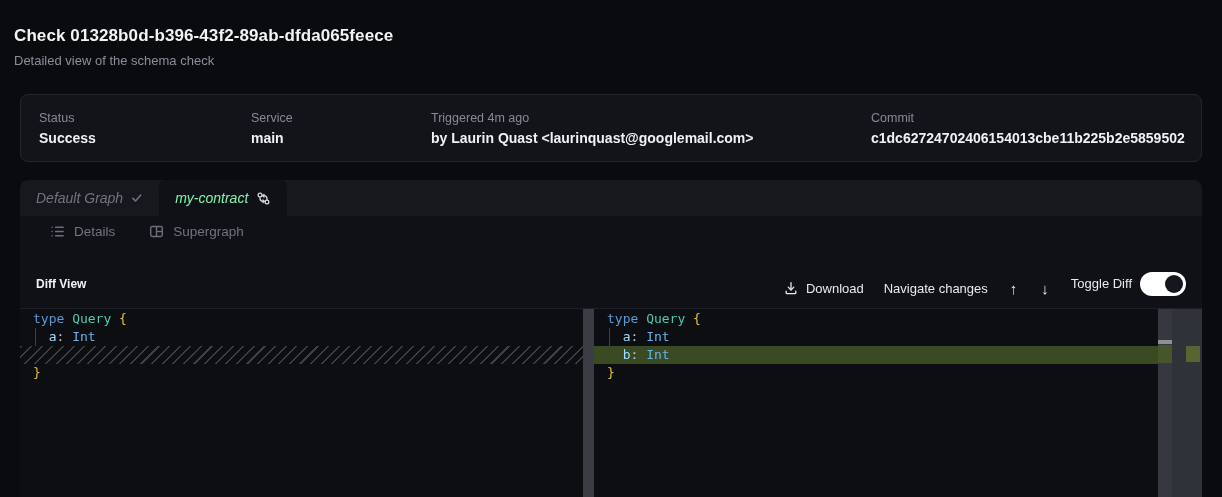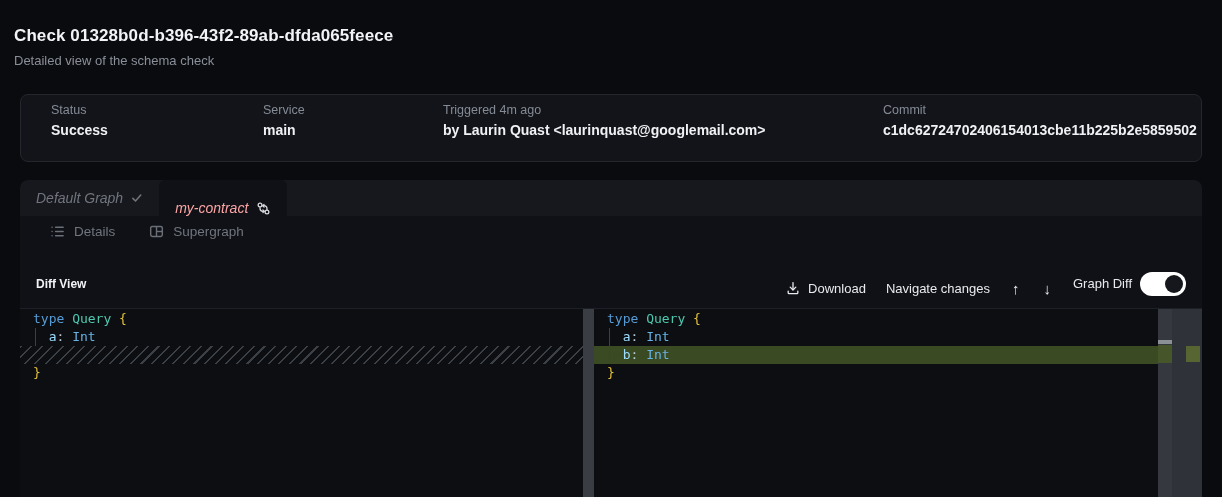--- a/index.html
+++ b/index.html
@@ -8,32 +8,32 @@
   svg { display:block; }
 
   
   .page-header { position:absolute; left:14px; top:26px; }
   .page-title { font-size:17px; font-weight:700; color:#f2f3f5; letter-spacing:.1px; }
   .page-subtitle { margin-top:7px; font-size:13px; color:#8a8f99; }
 
   
   .meta-card { position:absolute; left:20px; top:94px; width:1182px; height:68px;
     background:#12141a; border:1px solid #23262d; border-radius:8px; }
-  .meta-col { position:absolute; top:8px;margin-left:12px; }
+  .meta-col { position:absolute; top:16px; }
   .meta-label { font-size:12.5px; color:#858b95; }
   .meta-value { margin-top:5px; font-size:14px; font-weight:600; color:#f0f1f3; }
   .col-status { left:18px; } .col-service { left:230px; } .col-triggered { left:410px; } .col-commit { left:850px; }
 
   
   .main { position:absolute; left:20px; top:180px; width:1182px; height:317px;
     border-radius:8px 8px 0 0; overflow:hidden; background:#0f1116; }
 
   .graph-tabs { height:36px; background:#17181d; display:flex; align-items:stretch; border-radius:8px 8px 0 0;font-style:italic; }
   .graph-tab { display:flex; align-items:center; gap:8px; padding:0 16px; font-size:14px; color:#70757e; cursor:pointer; }
-  .graph-tab.active { background:#0f1116; color:#fca5a5; border-radius:6px 6px 0 0;align-items:flex-end; }
+  .graph-tab.active { background:#0f1116; color:#86efac; border-radius:6px 6px 0 0; }
 
   .view-tabs { height:43px; display:flex; align-items:flex-start; padding-left:16px; gap:6px; }
   .view-tab { display:flex; align-items:center; gap:9px; padding:7px 13px; border-radius:8px;
     font-size:13.5px; color:#70757e; border:1px solid transparent; cursor:pointer; }
   .view-tab.active { color:#f0f1f3; border-color:#2a3246; background:#0d0f14; }
   .view-tab .ticon { opacity:.95; }
 
   .diff-header { height:50px; display:flex; align-items:center; justify-content:space-between;
     padding:0 16px; border-bottom:1px solid #1d2027; }
   .diff-title { font-size:12px; font-weight:700; color:#f2f3f5; }
@@ -153,21 +153,21 @@
             </svg>
         </span>
         <span>Download</span>
       </div>
       <div class="ctl">
         <span>Navigate changes</span>
       </div>
       <span class="nav-arrow"><span>↑</span></span>
       <span class="nav-arrow"><span>↓</span></span>
       <div class="ctl">
-        <span>Graph Diff</span>
+        <span>Toggle Diff</span>
         <div class="switch">
           <div class="knob"></div>
         </div>
       </div>
     </div>
   </div>
 
   <div class="editor">
     <div class="pane-left">
       <div class="code-area" id="left-code">

